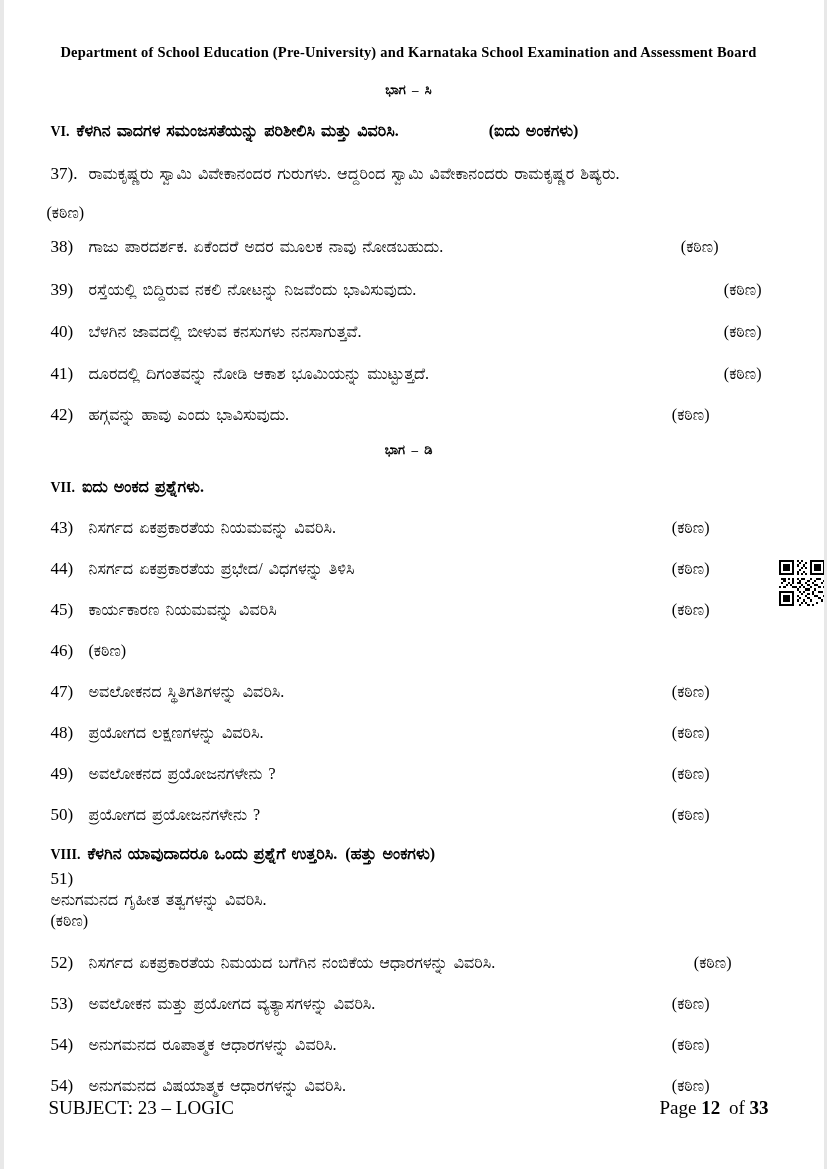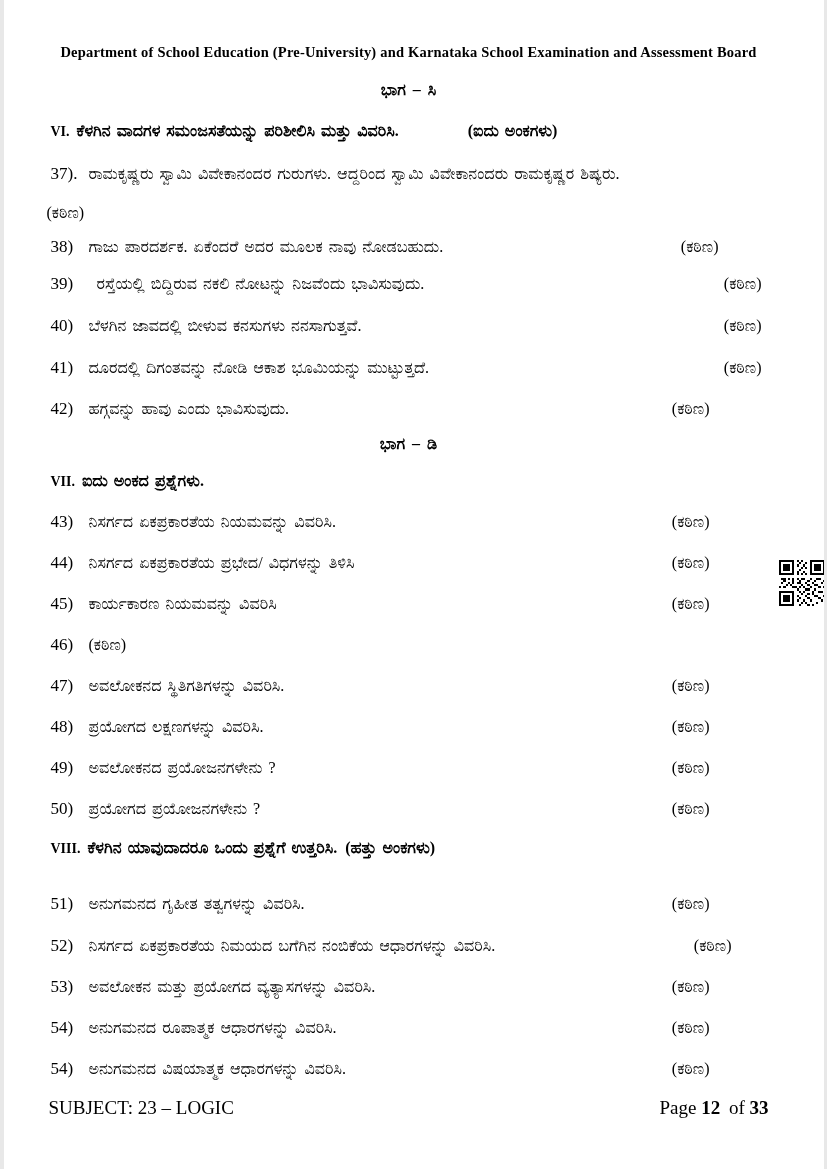--- a/index.html
+++ b/index.html
@@ -7,43 +7,43 @@
     width:820px;height:1169px;background:#ffffff;color:#000;
     font-family:"Liberation Serif",serif;
     position:relative;box-sizing:border-box;
     padding:44px 57px 0 47px;overflow:hidden;margin:0 auto;
   }
   .doc-header{
     text-align:center;font-weight:bold;font-size:14.5px;line-height:16px;
     letter-spacing:.2px;
   }
   .part-title{
-    text-align:center;font-weight:bold;font-size:16px;line-height:20px;margin-top:20px;
+    text-align:center;font-weight:bold;font-size:13px;line-height:20px;margin-top:20px;
     word-spacing:3px;
   }
   .part-title.d{margin-top:15px;}
   .sec{font-weight:bold;font-size:16px;line-height:21px;margin-top:20px;word-spacing:2px;}
   .sec .roman{font-size:14px;margin-right:7px;}
-  .sec .marks{margin-left:69px;}
+  .sec .marks{margin-left:90px;}
   .sec .marks-sm{margin-left:8px;}
   .sec.vii{margin-top:16px;}
   .sec.viii{margin-top:18px;}
   .q{display:flex;align-items:baseline;font-size:16px;line-height:21px;margin-top:20px;word-spacing:2px;}
   .q-num{font-size:17px;min-width:30px;margin-right:8px;white-space:nowrap;}
   .q-text{flex:1;padding-right:8px;}
   .q-diff{white-space:nowrap;}
   .mkA{margin-right:5px;}   
   .mkB{margin-right:48px;}  
   .mkC{margin-right:57px;}  
   .mkD{margin-right:35px;}  
   .mt13{margin-top:13px;}
-  .mt17{margin-top:34px;}
+  .mt17{margin-top:3px;flex-direction:column;}
   .mt19{margin-top:19px;}
   .mt21{margin-top:21px;}
-  .mt22{margin-top:16px;gap:8px;}
+  .mt22{margin-top:22px;}
   .q37-diff{font-size:16px;line-height:20px;margin-top:19px;margin-left:-4px;}
   .footer{
     position:absolute;left:45px;right:55px;top:1097px;
     display:flex;justify-content:space-between;align-items:baseline;
     font-size:19px;
   }
   .footer .pg span{margin-left:4px;}
   .footer .pg span:first-child{margin-left:0;}
   .footer b{font-weight:bold;}
   .qr{position:absolute;left:773px;top:560px;}

